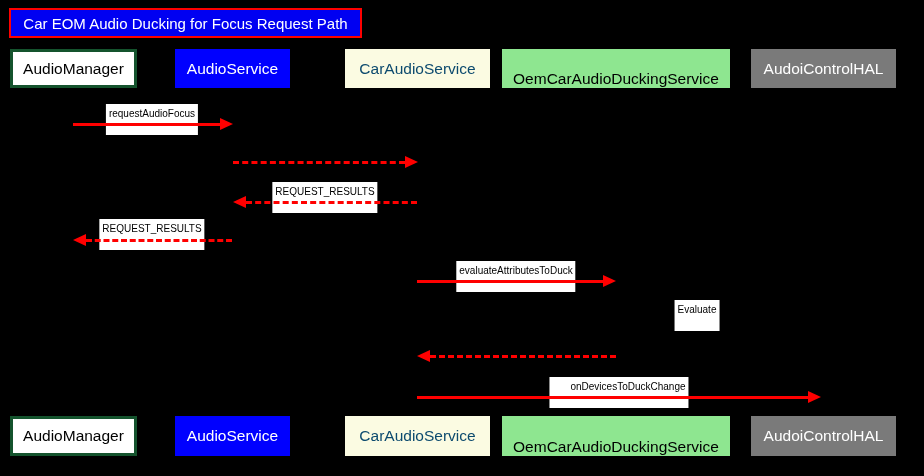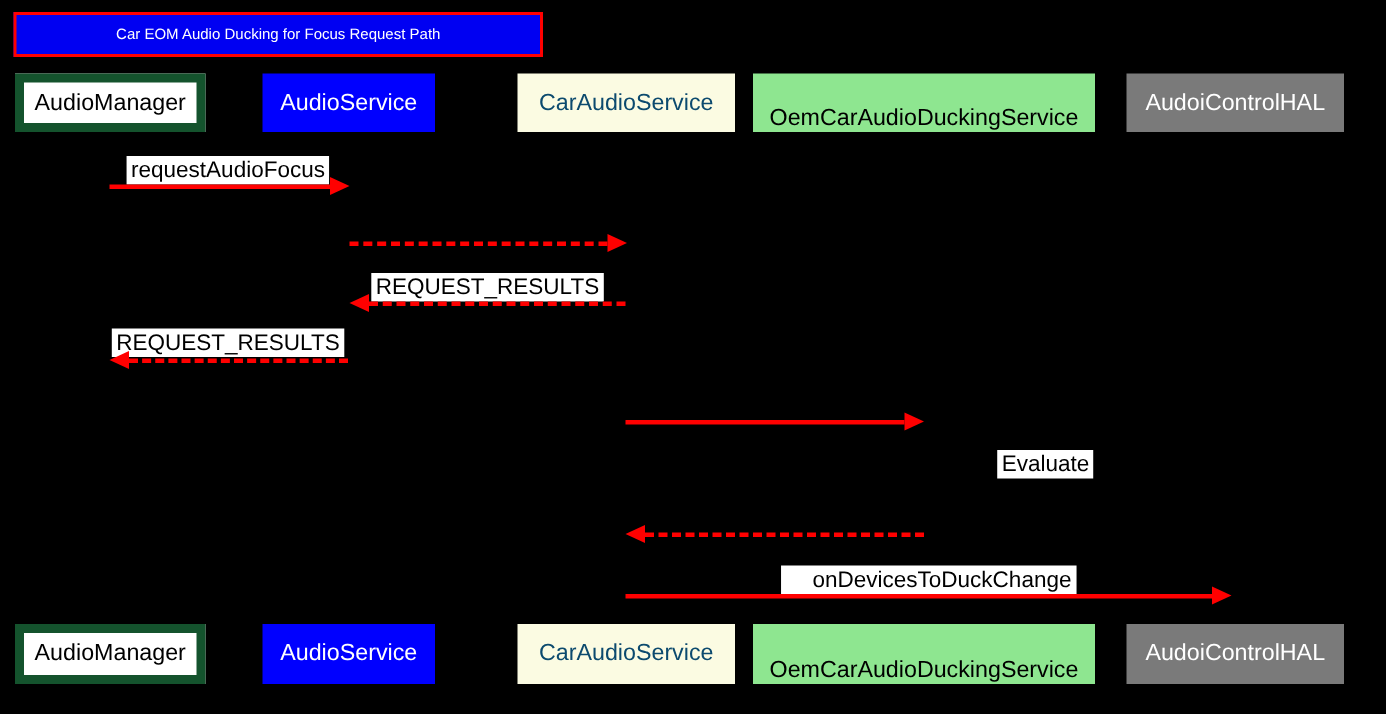--- a/index.html
+++ b/index.html
@@ -10,44 +10,44 @@
     position: relative;
     overflow: hidden;
   }
   #canvas { position: absolute; left: 0; top: 0; width: 924px; height: 476px; }
 
   
   .title-box {
     position: absolute; left: 9px; top: 8px; width: 353px; height: 30px;
     box-sizing: border-box;
     background: #0000f2; border: 2px solid #ff0000;
-    color: #ffffff; font-size: 10px;
+    color: #ffffff; font-size: 15px;
     display: flex; align-items: center; justify-content: center;
     white-space: nowrap;
   }
 
   
   .pb {
     position: absolute; box-sizing: border-box;
     display: flex; align-items: center; justify-content: center;
     font-size: 15.5px; white-space: nowrap;
   }
   .row-top    { top: 49px;  height: 39px; }
   .row-bottom { top: 416px; height: 40px; }
-  .pb.am  { left: 10px;  width: 127px; background: #ffffff; border: 6px solid #14532d; color: #000000; }
+  .pb.am  { left: 10px;  width: 127px; background: #ffffff; border: 3px solid #14532d; color: #000000; }
   .pb.as  { left: 175px; width: 115px; background: #0000ff; color: #ffffff; }
   .pb.cas { left: 345px; width: 145px; background: #fbfbe2; color: #0c4a6e; }
   .pb.oem { left: 502px; width: 228px; background: #8ee690; color: #000000; align-items: flex-end; }
   .pb.hal { left: 751px; width: 145px; background: #7a7a7a; color: #ffffff; justify-content: center; }
 
   
   .msg-label {
     position: absolute; transform: translateX(-50%);
     background: #ffffff; color: #000000;
-    font-size: 15px; line-height: 19px; height: 19px;
+    font-size: 10px; line-height: 19px; height: 31px;
     padding: 0 3px; white-space: nowrap;
   }
   .ml1 { left: 152px; top: 104px; }
   .ml2 { left: 325px; top: 142px; }
   .ml3 { left: 325px; top: 182px; }
   .ml4 { left: 152px; top: 219px; }
   .ml5 { left: 516px; top: 261px; }
   .ml6 { left: 697px; top: 300px; text-align: center; }
   .ml7 { left: 516px; top: 336px; }
   .ml8 { left: 619px; top: 377px; padding-left: 21px; }
@@ -111,20 +111,21 @@
   <div class="head-right ah2"></div>
 
   <div class="msg-label ml3">REQUEST_RESULTS</div>
   <div class="line-dashed al3"></div>
   <div class="head-left ah3"></div>
 
   <div class="msg-label ml4">REQUEST_RESULTS</div>
   <div class="line-dashed al4"></div>
   <div class="head-left ah4"></div>
 
+  <div class="msg-label ml5">evaluateAttributesToDuck</div>
   <div class="line-solid al5"></div>
   <div class="head-right ah5"></div>
 
   <div class="msg-label ml6">Evaluate</div>
 
   <div class="line-dashed al7"></div>
   <div class="head-left ah7"></div>
 
   <div class="msg-label ml8">onDevicesToDuckChange</div>
   <div class="line-solid al8"></div>

